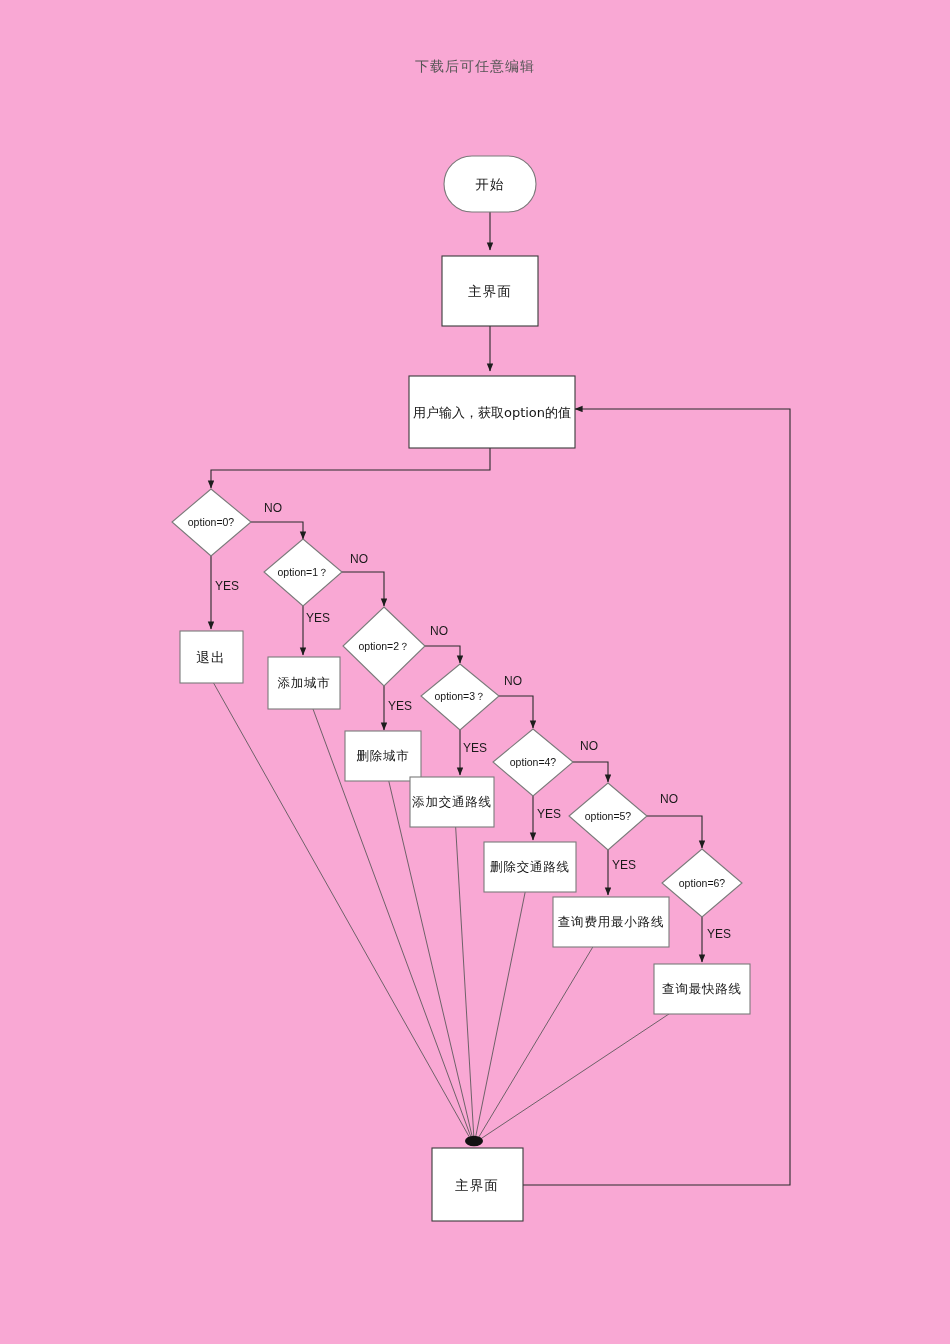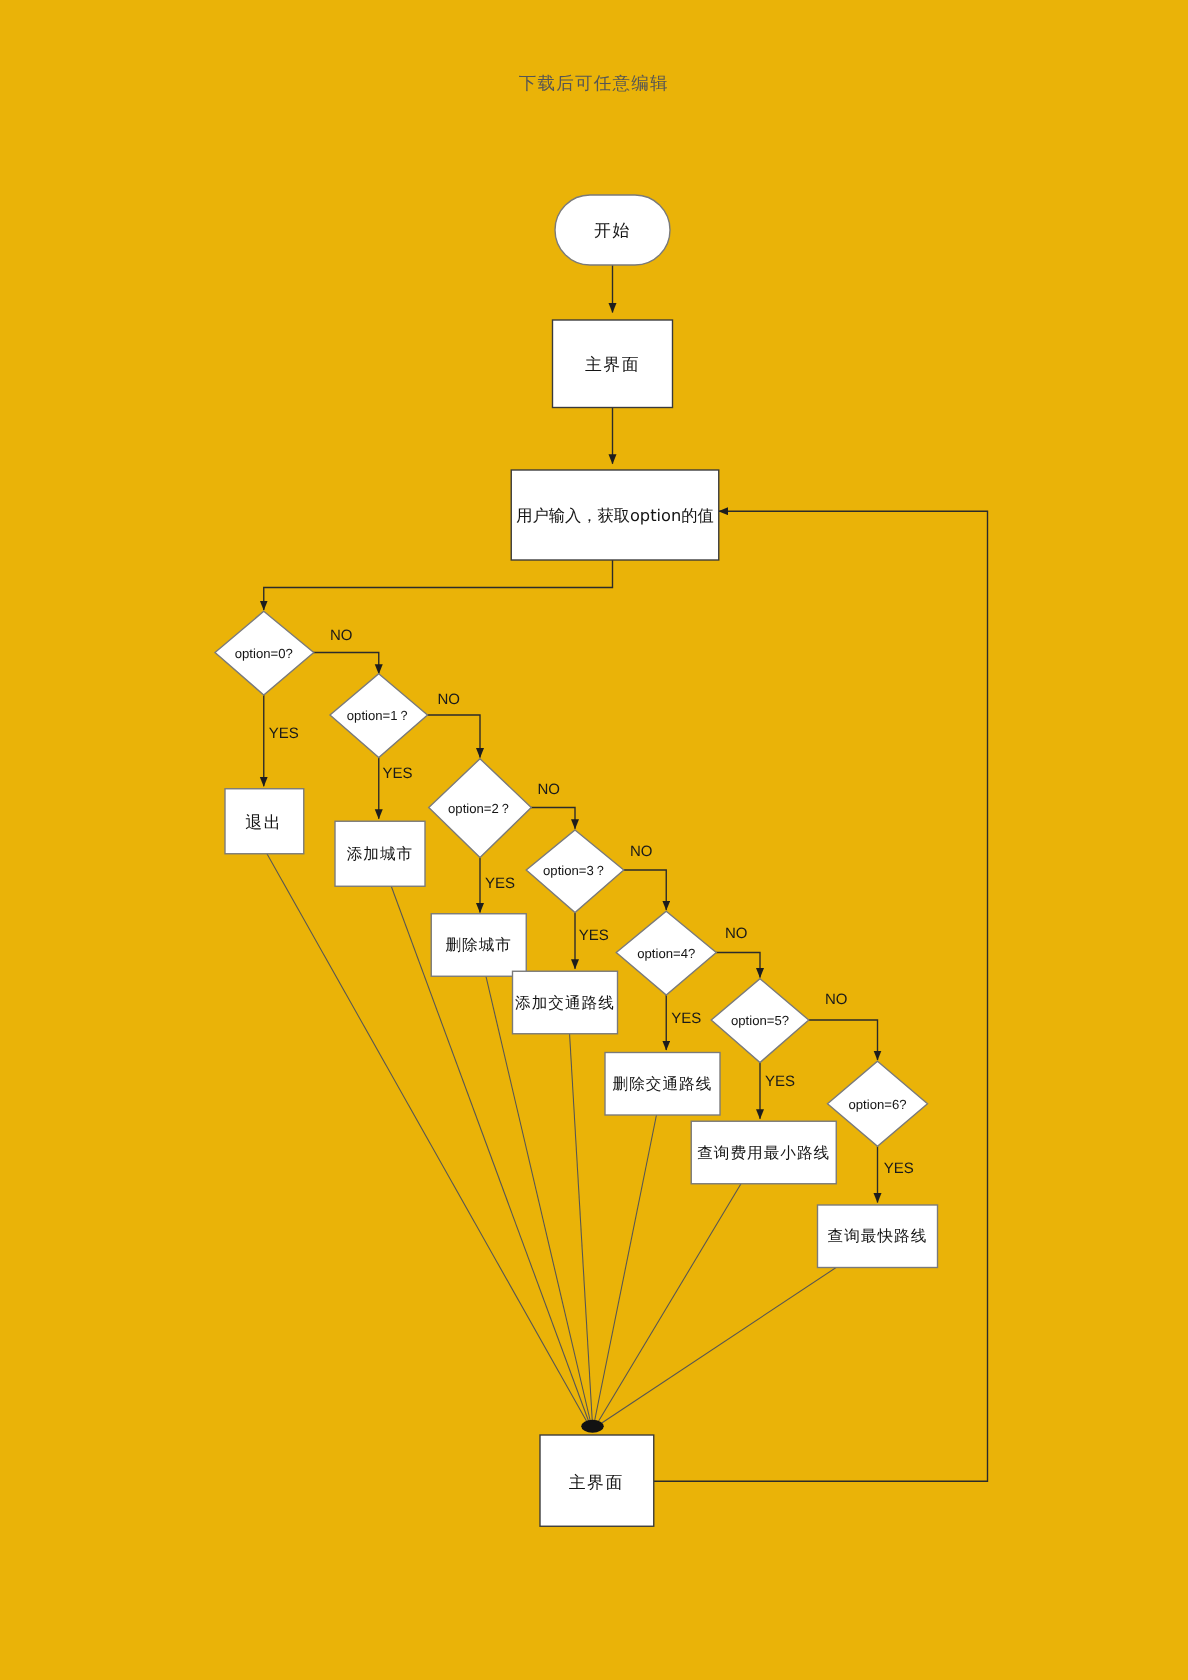--- a/index.html
+++ b/index.html
@@ -7,21 +7,21 @@
     padding: 0;
     background: #ffffff;
   }
   body {
     font-family: "Liberation Sans", "DejaVu Sans", sans-serif;
   }
   #page {
     position: relative;
     width: 950px;
     height: 1344px;
-    background: #eab308;
+    background: #f9a8d4;
     overflow: hidden;
   }
   #doc-header {
     position: absolute;
     top: 58px;
     left: 0;
     width: 950px;
     text-align: center;
     font-family: "Liberation Serif", "DejaVu Serif", serif;
     font-size: 14px;

